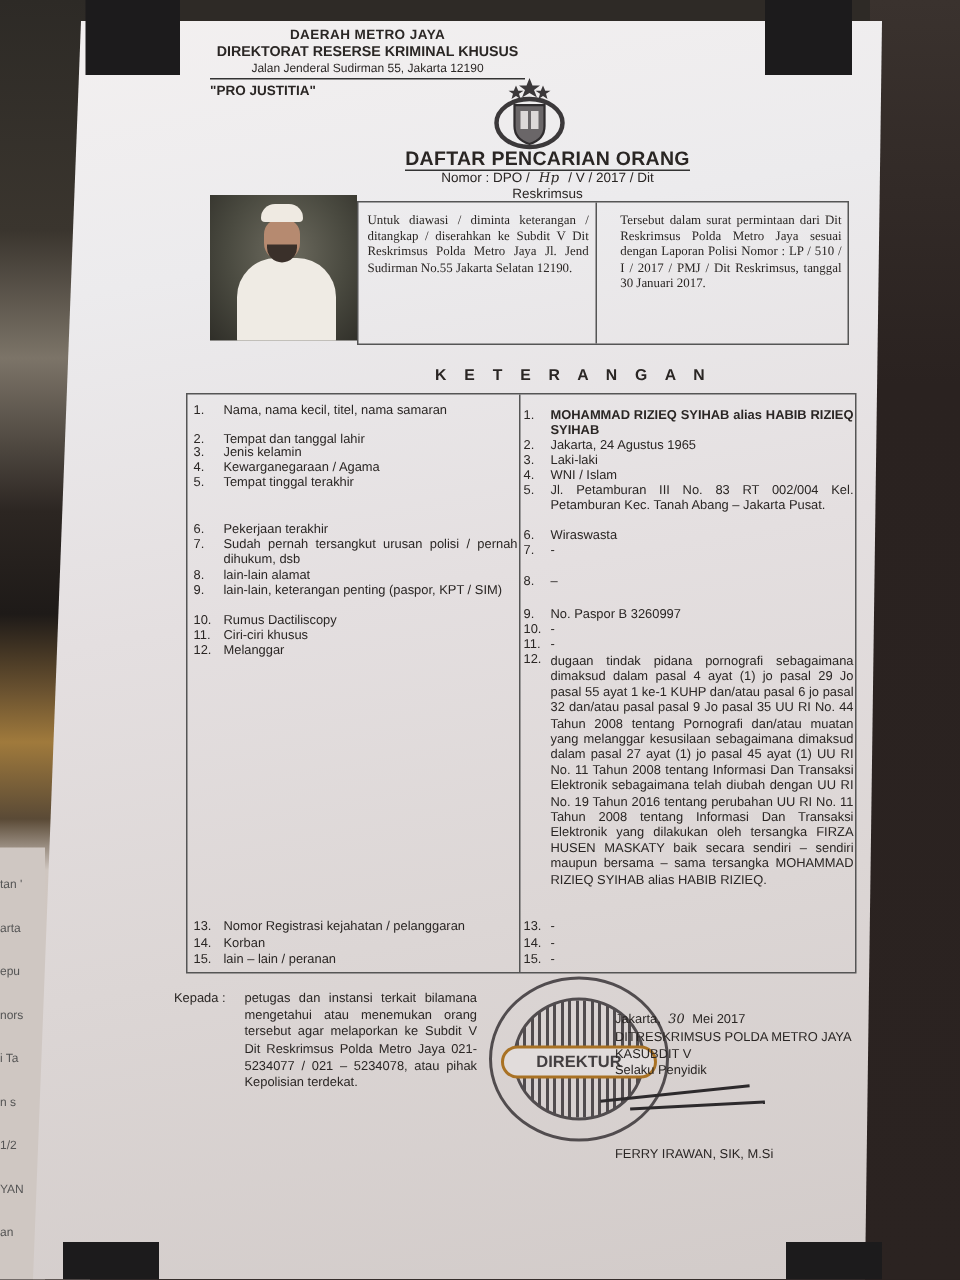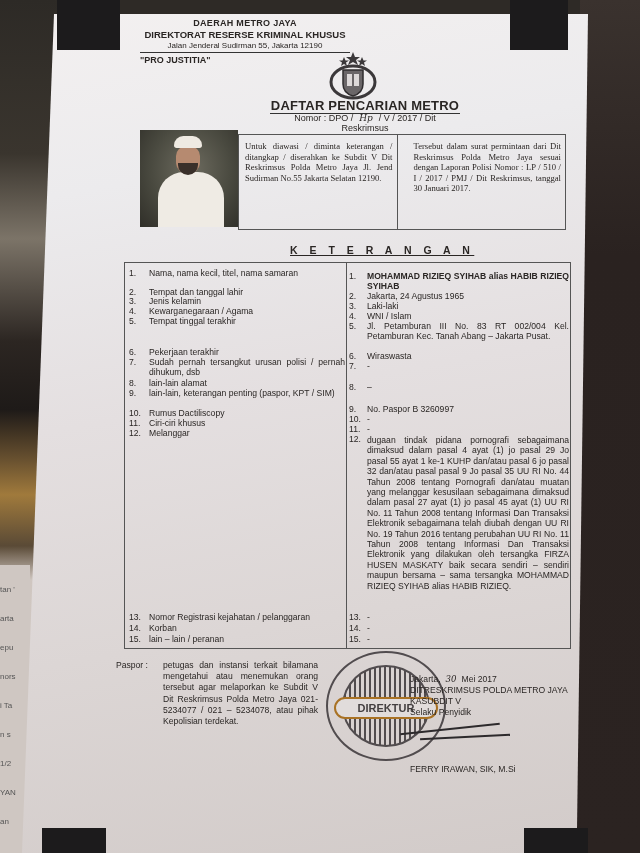--- a/index.html
+++ b/index.html
@@ -67,21 +67,21 @@
   .photo .beard { position: absolute; left: 38px; top: 33px; width: 20px; height: 12px; background: #3a302a; border-radius: 0 0 10px 10px; }
   .photo .robe { position: absolute; left: 18px; top: 42px; width: 66px; height: 60px; background: #efebe4; border-radius: 26px 26px 6px 6px; }
 
   .infobox {
     left: 238px; top: 134px; width: 328px; height: 96px;
     border: 1px solid #555; display: flex; font-family: Liberation Serif, serif;
   }
   .infobox .cell { flex: 1; padding: 6px 4px 4px 6px; font-size: 8.6px; line-height: 10.6px; text-align: justify; }
   .infobox .cell + .cell { border-left: 1px solid #555; padding-left: 16px; }
 
-  .ket { left: 290px; top: 244px; font-size: 10.5px; font-weight: bold; letter-spacing: 4.5px; text-decoration: underline; }
+  .ket { left: 290px; top: 244px; font-size: 10.5px; font-weight: bold; letter-spacing: 4.5px; }
 
   
   .tbl {
     left: 124px; top: 262px; width: 447px; height: 387px;
     border: 1px solid #555;
   }
   .tbl .divider { position: absolute; left: 221px; top: 0; bottom: 0; border-left: 1px solid #555; }
   .row-l, .row-r { position: absolute; font-size: 8.6px; line-height: 9.8px; }
   .row-l { left: 4px; width: 216px; }
   .row-r { left: 224px; width: 220px; }
@@ -158,21 +158,21 @@
       <polygon points="19,5 20.5,8.5 24,8.5 21,10.5 22,14 19,12 16,14 17,10.5 14,8.5 17.5,8.5"></polygon>
       <polygon points="37,5 38.5,8.5 42,8.5 39,10.5 40,14 37,12 34,14 35,10.5 32,8.5 35.5,8.5"></polygon>
     </g>
     <ellipse cx="28" cy="30" rx="22" ry="16" fill="none" stroke="#3b383a" stroke-width="3"></ellipse>
     <path d="M18 18 h20 v14 q0 9 -10 12 q-10 -3 -10 -12 z" fill="#6a6668" stroke="#2f2c2e" stroke-width="1.5"></path>
     <rect x="22" y="22" width="5" height="12" fill="#dcd8d8"></rect>
     <rect x="29" y="22" width="5" height="12" fill="#dcd8d8"></rect>
   </svg>
 </div>
 
-<div class="abs title">DAFTAR PENCARIAN METRO</div>
+<div class="abs title">DAFTAR PENCARIAN ORANG</div>
 <div class="abs nomor">
   <span>Nomor : DPO /</span><span class="hw">Hp</span><span>/ V / 2017 / Dit Reskrimsus</span>
 </div>
 
 <div class="abs photo">
   <div class="robe"></div>
   <div class="face"></div>
   <div class="beard"></div>
   <div class="head"></div>
 </div>
@@ -303,21 +303,21 @@
   <div class="row-r" style="top:361px">
       <span class="n">14.</span>
       <span class="t">-</span>
     </div>
   <div class="row-r" style="top:372px">
       <span class="n">15.</span>
       <span class="t">-</span>
     </div>
 </div>
 
-<div class="abs kepada-l">Paspor :</div>
+<div class="abs kepada-l">Kepada :</div>
 <div class="abs kepada-t">petugas dan instansi terkait bilamana mengetahui atau menemukan orang tersebut agar melaporkan ke Subdit V Dit Reskrimsus Polda Metro Jaya 021-5234077 / 021 – 5234078, atau pihak Kepolisian terdekat.</div>
 
 <div class="abs stamp">
   <div class="inner"></div>
   <div class="band">DIREKTUR</div>
 </div>
 
 <div class="abs sig">
   <div class="date">
     <span>Jakarta,</span><span class="hw">30</span><span>Mei   2017</span>

